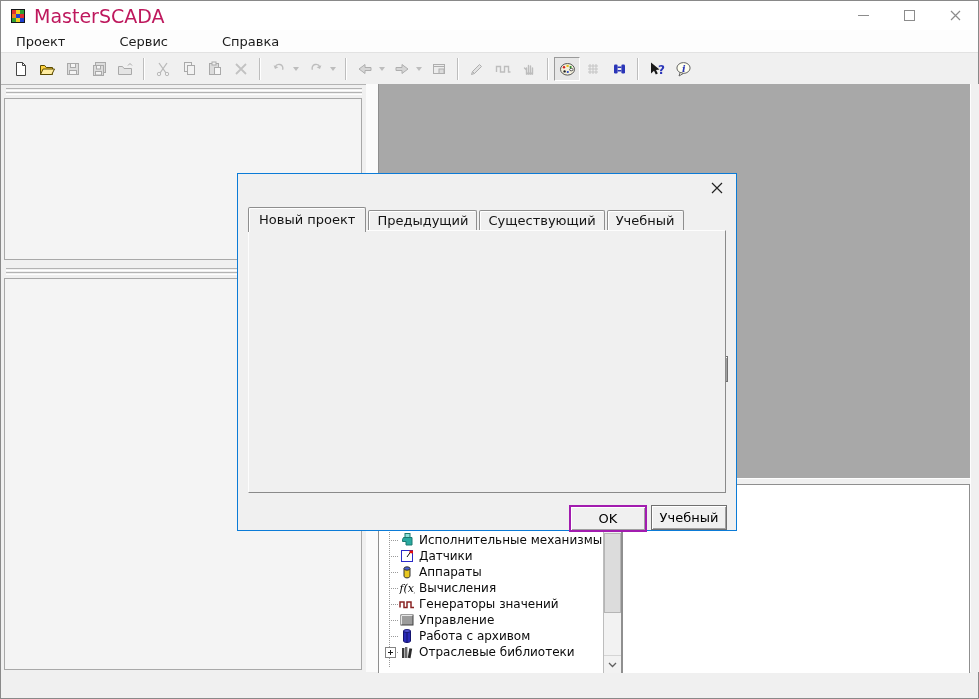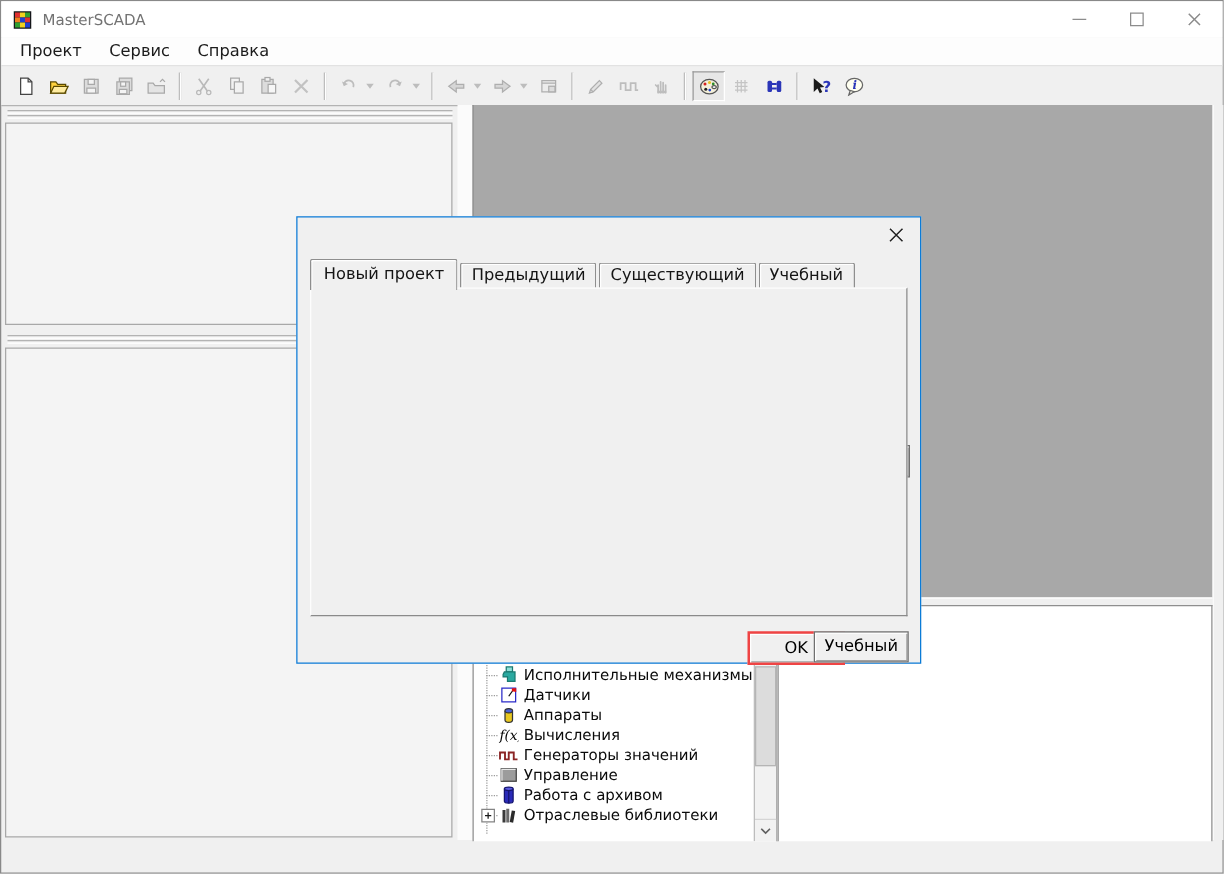--- a/index.html
+++ b/index.html
@@ -3,27 +3,27 @@
 <meta charset="utf-8">
 <style>
   html,body{margin:0;padding:0;background:#d7d7d7;}
   .window{position:relative;width:979px;height:699px;background:#f0f0f0;
     box-shadow:inset 0 0 0 1px #898989;overflow:hidden;
     font-family:"DejaVu Sans","Liberation Sans",sans-serif;font-size:13px;color:#151515;}
   svg{display:block}
   
   .titlebar{position:absolute;left:1px;top:1px;right:1px;height:29px;background:#fff;display:flex;align-items:center;}
   .app-icon{margin:0 8px 0 9px;}
-  .window-title{color:#737373;font-size:12px;}
+  .window-title{color:#be185d;font-size:19px;}
   .win-controls{position:absolute;right:0;top:0;height:29px;display:flex;}
   .win-btn{width:46px;height:29px;display:flex;align-items:center;justify-content:center;}
   .glyph-min{width:11px;border-top:1px solid #8c8c8c;}
   .glyph-max{width:9px;height:9px;border:1px solid #8c8c8c;}
   
-  .menubar{position:absolute;left:1px;top:30px;right:1px;height:22px;background:#fdfdfd;display:flex;align-items:center;padding-left:4px;}
+  .menubar{position:absolute;left:1px;top:30px;right:1px;height:22px;background:#fdfdfd;display:flex;align-items:center;padding-left:4px;gap:32px;}
   .menu-item{padding:2px 11px;color:#1c1c1c;}
   
   .toolbar{position:absolute;left:1px;top:52px;right:1px;height:31px;background:#f0f0f0;
     border-top:1px solid #e2e2e2;border-bottom:1px solid #b3b3b3;display:flex;align-items:center;padding-left:7px;}
   .tbtn{width:26px;height:24px;display:flex;align-items:center;justify-content:center;flex:none;}
   .tbtn.pressed{border:1px solid;border-color:#9a9a9a #fff #fff #9a9a9a;background:#e7e7e7;width:24px;height:22px;}
   .tsep{width:1px;height:22px;background:#bdbdbd;border-right:1px solid #fff;margin:0 5px;flex:none;}
   .drop{width:0;height:0;border-left:3px solid transparent;border-right:3px solid transparent;border-top:4px solid #bdbdbd;margin:0 4px 0 1px;flex:none;}
   
   .panel{position:absolute;background:#f0f0f0;}
@@ -63,21 +63,21 @@
     box-shadow:inset 1px 1px 0 #fff;margin-right:2px;position:relative;z-index:1;}
   .tab.active{padding:4px 10px 5px;margin-bottom:-1px;z-index:3;margin-top:18px;}
   .tab-panel{position:absolute;left:10px;top:56px;width:478px;height:263px;background:#f0f0f0;z-index:2;
     border:1px solid;border-color:#fdfdfd #8a8a8a #8a8a8a #fdfdfd;box-sizing:border-box;}
   .flabel{position:absolute;left:22px;color:#000;}
   .dlg-input{position:absolute;left:100px;width:303px;height:23px;background:#fff;color:#000;
     border:1px solid;border-color:#6f6f6f #e2e2e2 #e2e2e2 #6f6f6f;font:13px "DejaVu Sans","Liberation Sans",sans-serif;
     padding:0 5px;box-sizing:border-box;outline:none;}
   .btn{position:absolute;background:#f0f0f0;border:1px solid #707070;color:#000;
     box-shadow:inset 1px 1px 0 #fff,inset -1px -1px 0 #a0a0a0;display:flex;align-items:center;justify-content:center;font-size:13px;}
-  .btn.default{border:2px solid #ef4444;margin-left:29px;}
+  .btn.default{border:2px solid #a21caf;}
 </style>
 </head>
 <body>
 
 <div class="window">
 
   <div class="titlebar">
     <span class="app-icon">
       <svg width="16" height="16" viewBox="0 0 16 16">
         <rect x="1" y="1" width="14" height="14" fill="#15171a"></rect>

